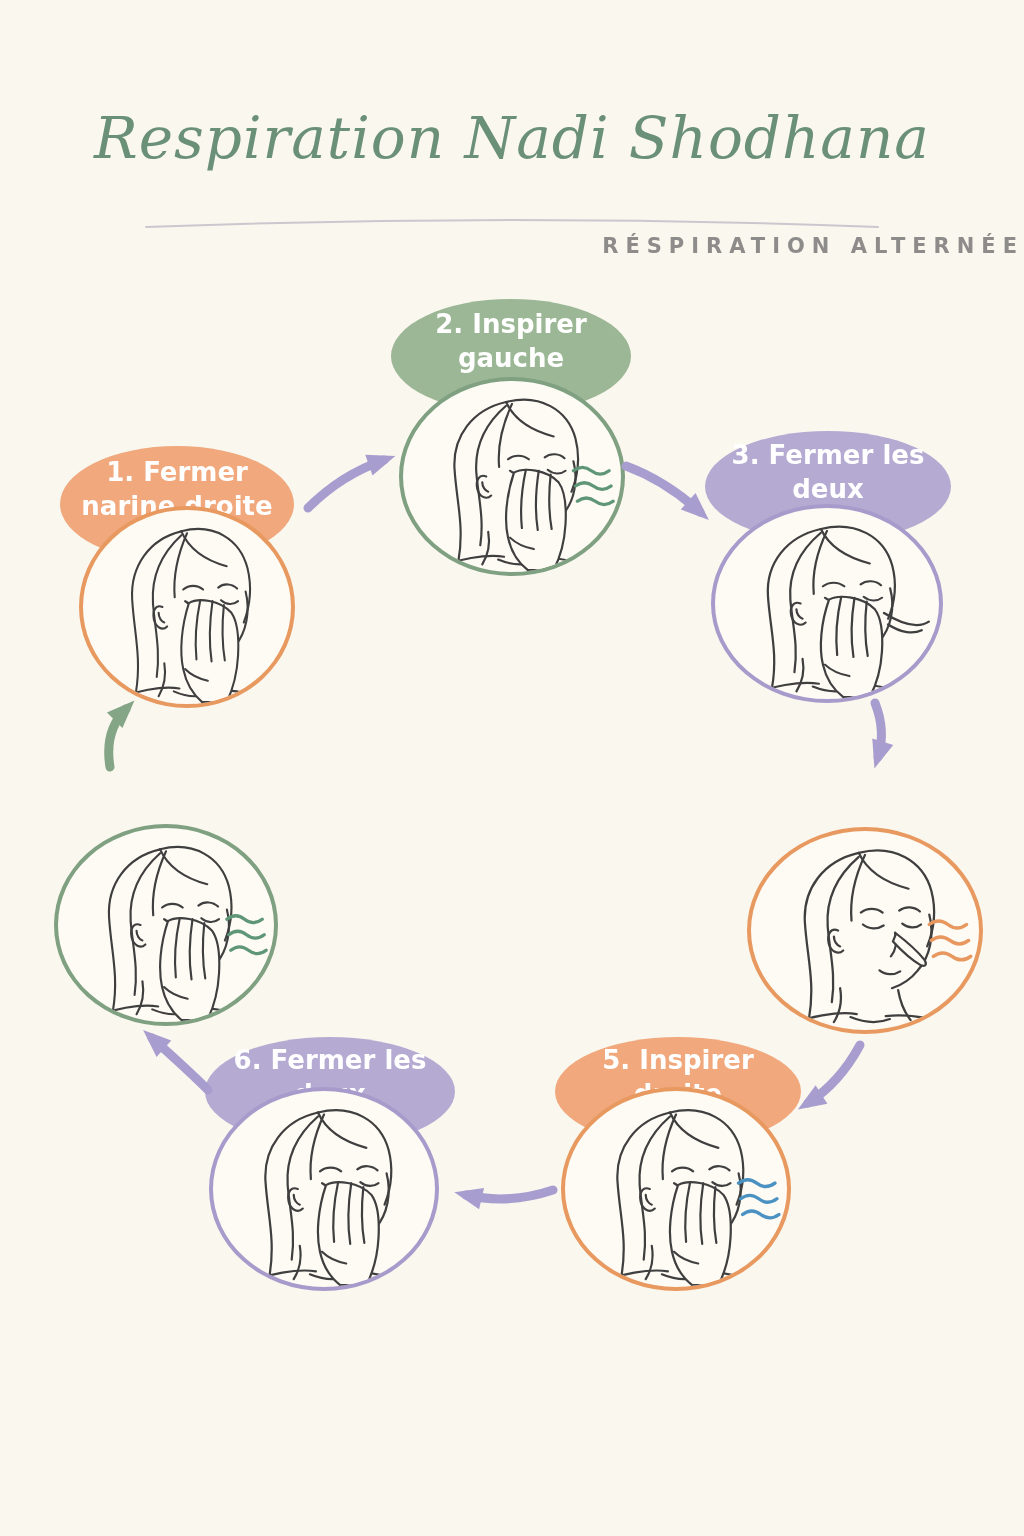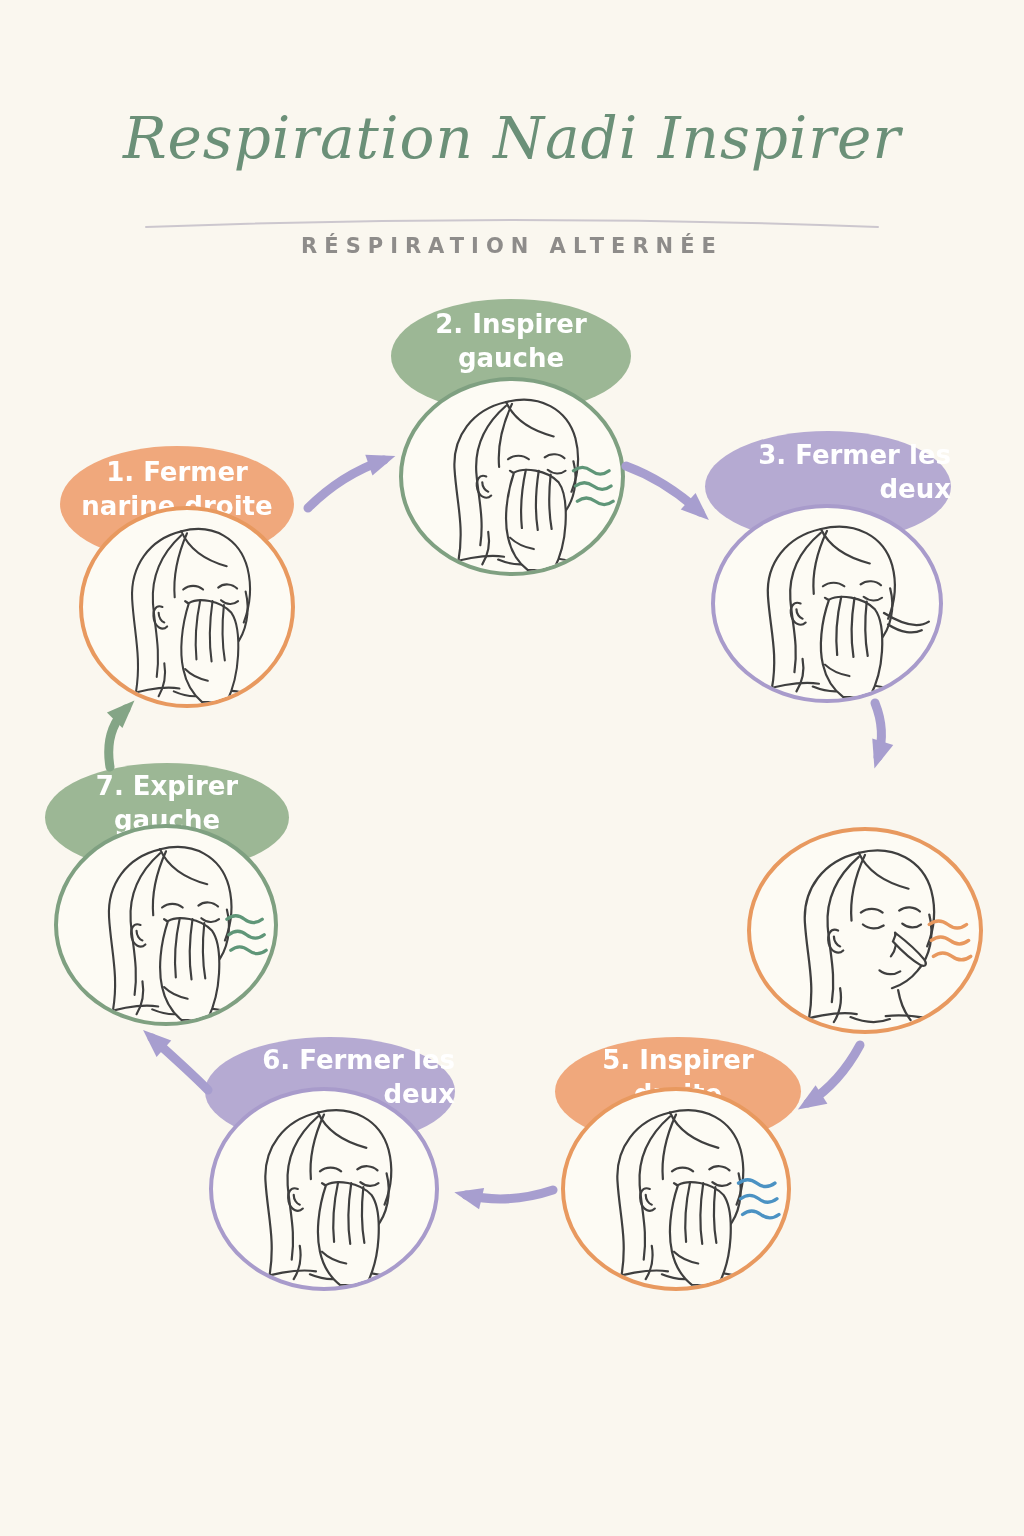--- a/index.html
+++ b/index.html
@@ -3,29 +3,29 @@
 <meta charset="utf-8">
 <style>
   html,body{margin:0;padding:0;}
   .canvas{position:relative;width:1024px;height:1536px;background:#FAF7EF;overflow:hidden;
           font-family:"DejaVu Sans",sans-serif;}
   
   .title{position:absolute;top:104px;left:0;width:1024px;text-align:center;
          font-family:"DejaVu Serif",serif;font-style:italic;font-size:58px;
          color:#6B9078;letter-spacing:1px;}
   .divider{position:absolute;top:216px;left:142px;}
-  .subtitle{position:absolute;top:234px;left:0;width:1024px;text-align:center;
+  .subtitle{position:absolute;top:234px;left:0;width:1024px;text-align:right;
             font-size:21px;letter-spacing:7px;color:#8E8C8A;font-weight:bold;}
   
   .bubble{position:absolute;border-radius:50%;display:flex;align-items:center;justify-content:center;
           color:#FFFFFF;font-size:26px;font-weight:bold;text-align:center;line-height:1.3;
           white-space:pre-line;z-index:1;padding-bottom:28px;box-sizing:border-box;}
   .bubble.green{background:#9CB795;align-items:center;}
   .bubble.orange{background:#F0A87C;}
-  .bubble.purple{background:#B5AAD2;text-align:right;}
+  .bubble.purple{background:#B5AAD2;}
   .ring{position:absolute;border-radius:50%;background:#FDFBF4;overflow:hidden;z-index:2;
         box-sizing:border-box;}
   .ring.green{border:4px solid #7FA081;}
   .ring.orange{border:4px solid #E8995F;}
   .ring.purple{border:4px solid #A89BCB;}
   .ring svg{display:block;width:100%;height:100%;}
   .arrow{position:absolute;z-index:3;}
   .defs-holder{position:absolute;width:0;height:0;overflow:hidden;}
 </style>
 </head>
@@ -85,21 +85,21 @@
         <path d="M176,126 q9,-7 18,0 q9,7 18,0"></path>
       </g>
 
       <g id="breath-swoosh" stroke="#3F3F3F" stroke-width="2.4" fill="none" stroke-linecap="round">
         <path d="M166,110 C184,122 200,126 210,119"></path>
         <path d="M170,122 C183,131 195,132 203,128"></path>
       </g>
     </defs>
   </svg>
 
-  <div class="title">Respiration Nadi Inspirer</div>
+  <div class="title">Respiration Nadi Shodhana</div>
   <svg class="divider" width="740" height="16" viewBox="0 0 740 16">
     <path d="M4,11 Q370,-3 736,11" stroke="#CCC7CE" stroke-width="2" fill="none" stroke-linecap="round"></path>
   </svg>
   <div class="subtitle">RÉSPIRATION ALTERNÉE</div>
 
   <div class="bubble green" style="left:391px;top:299px;width:240px;height:114px;">
     <span>2. Inspirer gauche</span>
   </div>
   <div class="ring green" style="left:399px;top:377px;width:226px;height:199px;">
     <svg viewBox="0 0 220 200" preserveAspectRatio="none">
@@ -124,23 +124,20 @@
     <span>3. Fermer les deux</span>
   </div>
   <div class="ring purple" style="left:711px;top:504px;width:232px;height:199px;">
     <svg viewBox="0 0 220 200" preserveAspectRatio="none">
       <use href="#face-base"></use>
       <use href="#hand-over-nose"></use>
       <use href="#breath-swoosh"></use>
     </svg>
   </div>
 
-  <div class="bubble green" style="left:45px;top:763px;width:244px;height:109px;">
-    <span>7. Expirer gauche</span>
-  </div>
   <div class="ring green" style="left:54px;top:824px;width:224px;height:202px;">
     <svg viewBox="0 0 220 200" preserveAspectRatio="none">
       <use href="#face-base"></use>
       <use href="#hand-over-nose"></use>
       <use href="#breath-waves" style="color:#5F9678"></use>
     </svg>
   </div>
 
   <div class="ring orange" style="left:747px;top:827px;width:236px;height:207px;">
     <svg viewBox="0 0 220 200" preserveAspectRatio="none">

